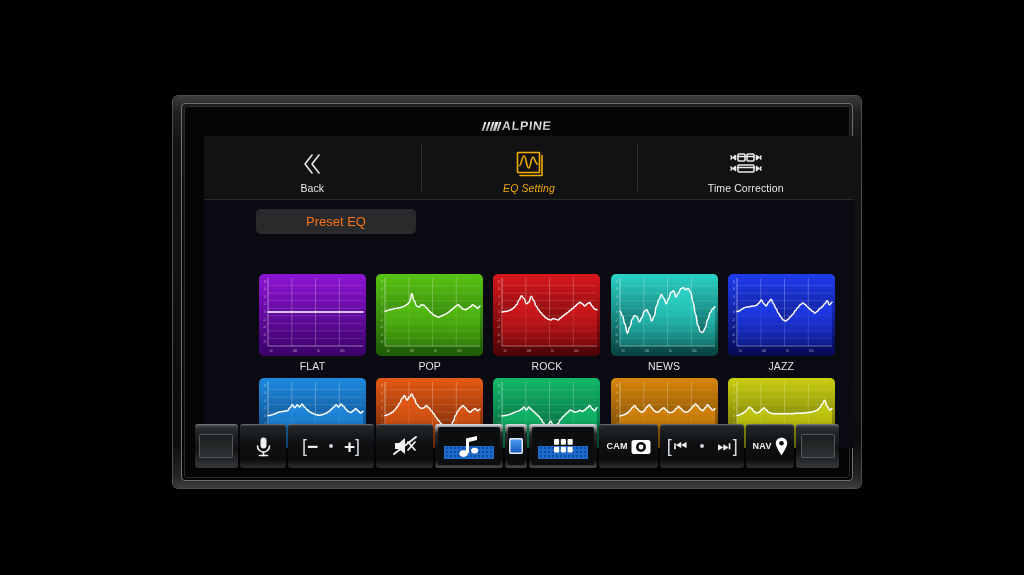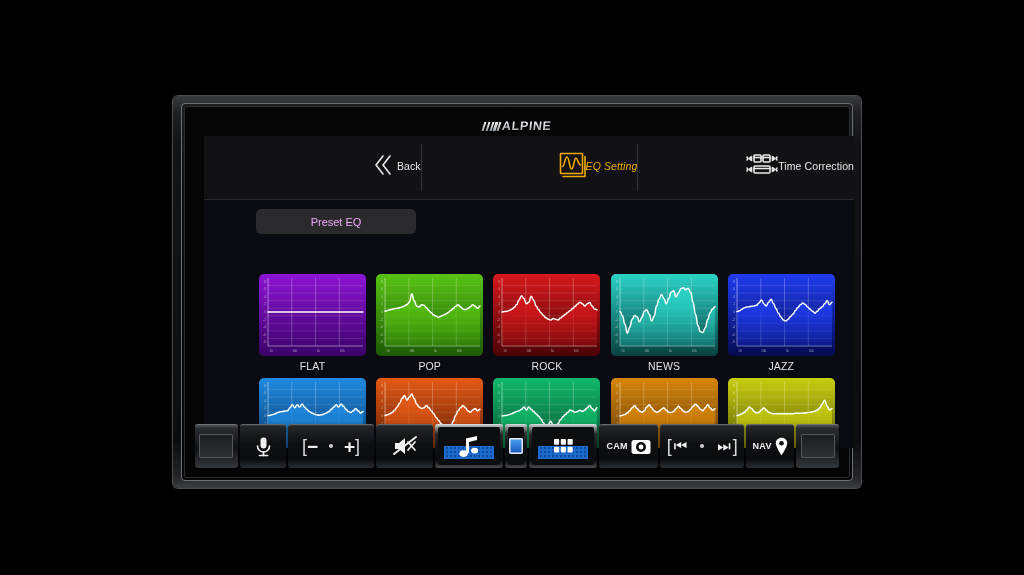--- a/index.html
+++ b/index.html
@@ -65,21 +65,21 @@
 
   
   #toolbar {
     position: absolute; left: 0; top: 0; width: 100%; height: 64px;
     background: #121214;
     display: flex;
     border-bottom: 1px solid #2a2a2e;
   }
   .tb-btn {
     flex: 1 1 0;
-    display: flex; flex-direction: row;
+    display: flex; flex-direction: column;
     align-items: center; justify-content: flex-end;
     padding-bottom: 5px;
     position: relative;
     color: #e8e8e8;
   }
   .tb-btn + .tb-btn::before {
     content: ""; position: absolute; left: 0; top: 8px; bottom: 8px;
     width: 1px; background: #333336;
   }
   .tb-ico { height: 32px; display: flex; align-items: center; justify-content: center; }
@@ -87,21 +87,21 @@
   .tb-btn.active { color: #f0ab00; }
   .tb-btn.active .tb-label { color: #f0ab00; font-style: italic; }
 
   
   #preset-eq {
     position: absolute; left: 52px; top: 73px;
     width: 160px; height: 25px;
     border-radius: 5px;
     background: #2a2a2c;
     display: flex; align-items: center; justify-content: center;
-    color: #f0abfc; font-size: 11px;
+    color: #f97316; font-size: 13px;
   }
 
   
   #grid {
     position: absolute; left: 55px; top: 106px;
     width: 576px;
     display: grid;
     grid-template-columns: repeat(5, 1fr);
     column-gap: 10px;
     row-gap: 6px;

